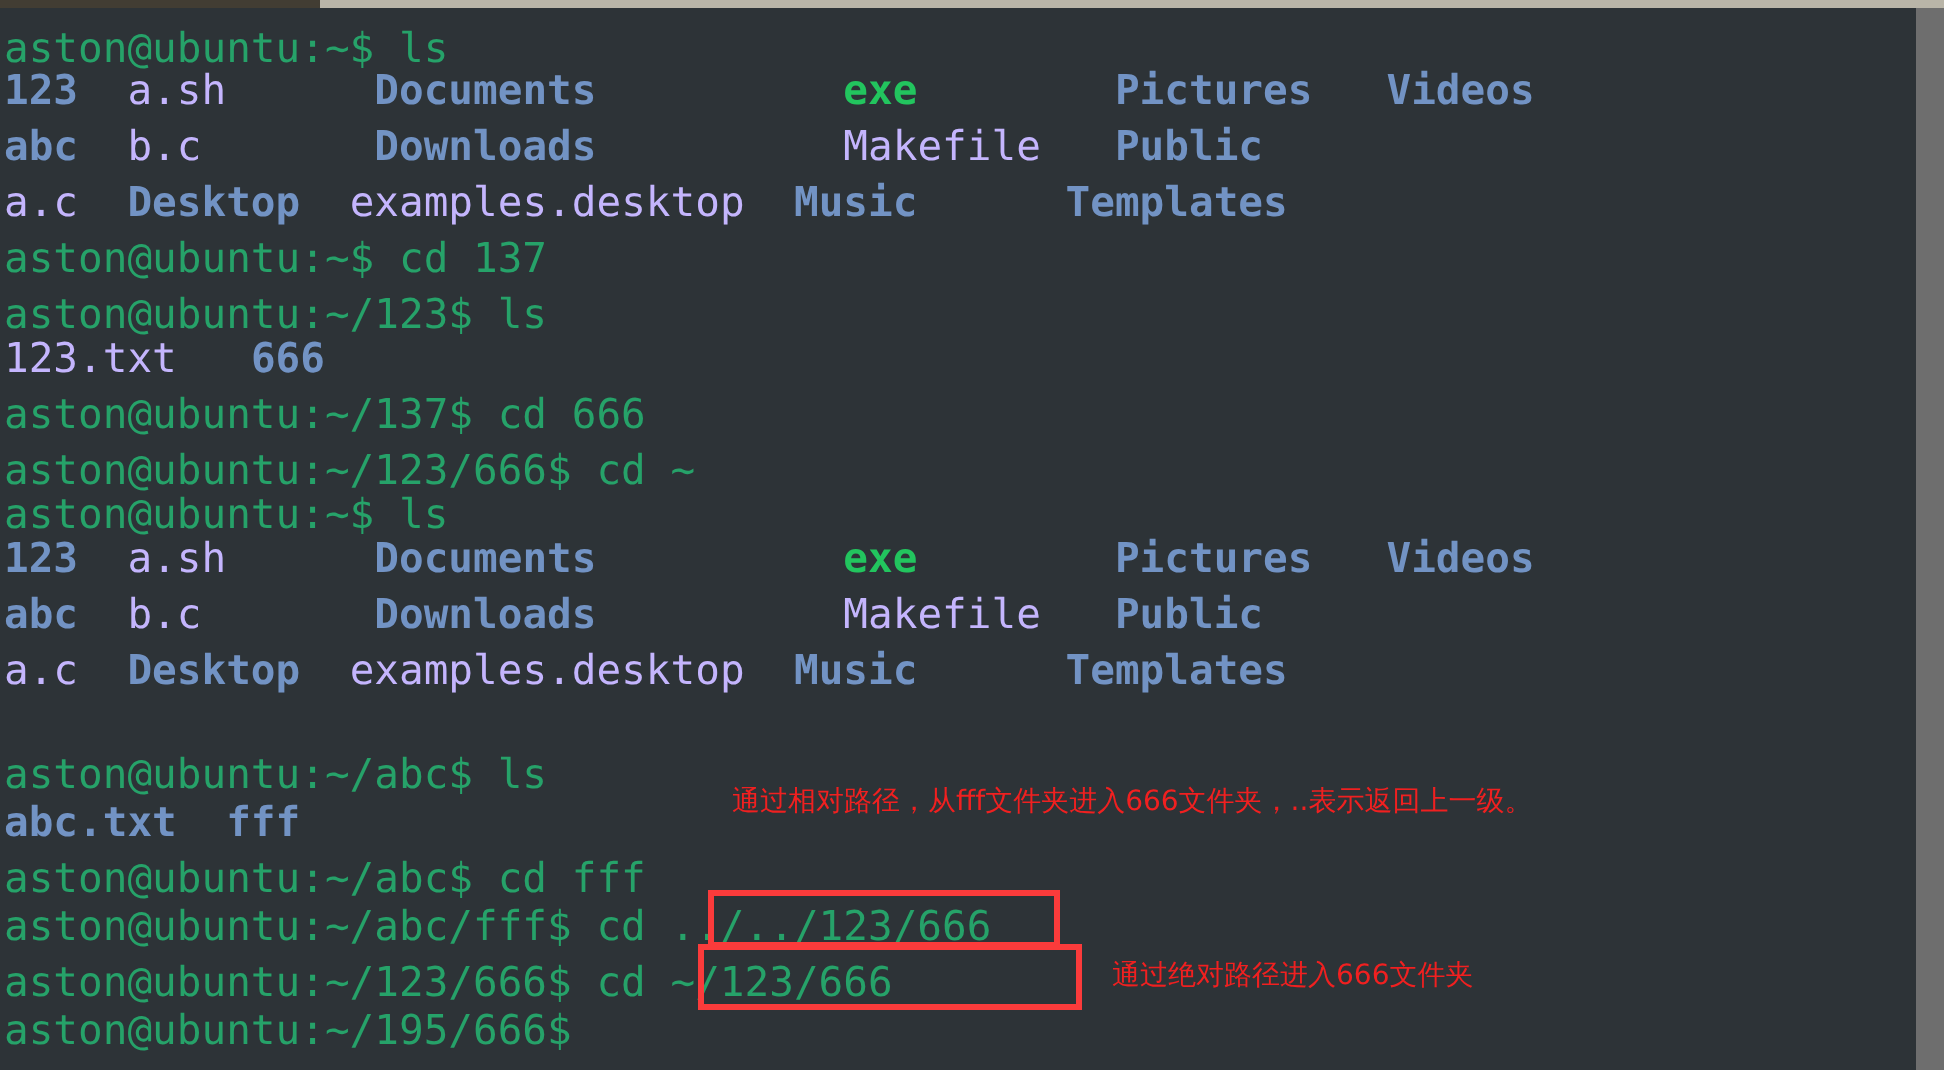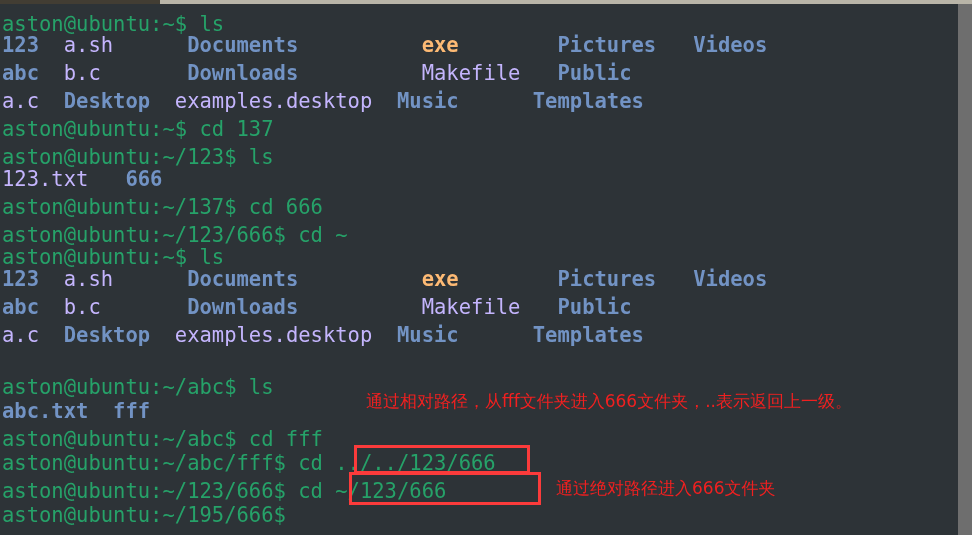--- a/index.html
+++ b/index.html
@@ -65,28 +65,28 @@
     line-height: 28px;
     font-size: 20.5px;
     letter-spacing: 0px;
     white-space: pre;
   }
 
   
   .c-prompt   { color: #26a269; }           
   .c-file     { color: #c4b5fd; }           
   .c-dir      { color: #7293c4; font-weight: bold; }  
-  .c-exec     { color: #fdba74; font-weight: bold; }
+  .c-exec     { color: #22c55e; font-weight: bold; }
 
   
   .anno {
     position: absolute;
     color: #f02020;
     font-family: "DejaVu Sans", sans-serif;
-    font-size: 17px;
+    font-size: 14px;
     line-height: 20px;
     white-space: nowrap;
   }
   .redbox {
     position: absolute;
     border: 3px solid #fb3b3b;
     box-sizing: border-box;
     pointer-events: none;
   }
 </style>

